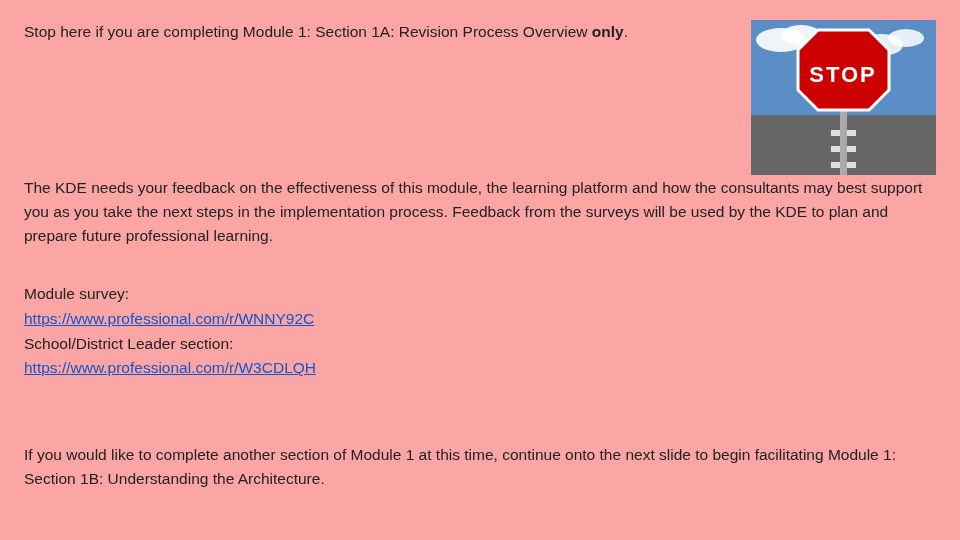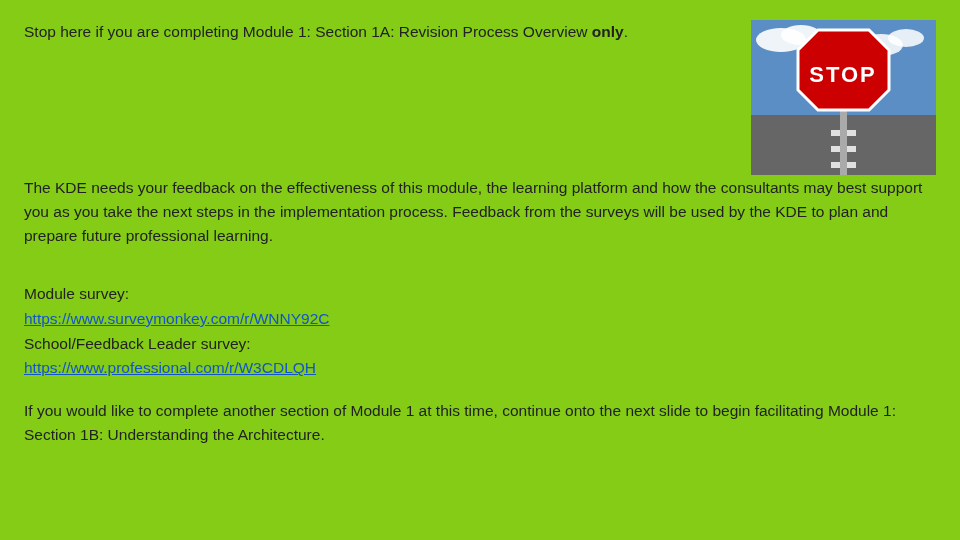--- a/index.html
+++ b/index.html
@@ -13,21 +13,21 @@
       height: 540px;
       background: #ffffff;
       font-family: Arial, sans-serif;
       font-size: 16px;
       overflow: hidden;
     }
 
     .slide-container {
       width: 960px;
       height: 540px;
-      background: #84cc16;
+      background: #fca5a5;
       padding: 20px 24px;
       display: flex;
       flex-direction: column;
       gap: 0;
     }
 
     .top-section {
       display: flex;
       flex-direction: row;
       align-items: flex-start;
@@ -72,20 +72,21 @@
     .survey-section a {
       color: #1155CC;
       text-decoration: underline;
       font-size: 15.5px;
     }
 
     .continue-section p {
       font-size: 15.5px;
       line-height: 1.55;
       color: #222222;
+      margin-top: 44px;
     }
   </style>
 </head>
 <body>
 
 <div class="slide-container">
 
   <div class="top-section">
     <div class="top-text">
       <span>
@@ -118,22 +119,22 @@
     </div>
   </div>
 
   <div class="body-text">
     <span>The KDE needs your feedback on the effectiveness of this module, the learning platform and how the consultants may best support you as you take the next steps in the implementation process. Feedback from the surveys will be used by the KDE to plan and prepare future professional learning.</span>
   </div>
 
   <div class="survey-section">
     <p>
       <span>Module survey:</span><br>
-      <a href="#">https://www.surveymonkey.com/r/WNNY92C</a><br>
-      <span>School/Feedback Leader survey:</span><br>
+      <a href="#">https://www.professional.com/r/WNNY92C</a><br>
+      <span>School/District Leader section:</span><br>
       <a href="#">https://www.professional.com/r/W3CDLQH</a>
     </p>
   </div>
 
   <div class="continue-section">
     <p>If you would like to complete another section of Module 1 at this time, continue onto the next slide to begin facilitating Module 1: Section 1B: Understanding the Architecture.</p>
   </div>
 
 </div>
 

